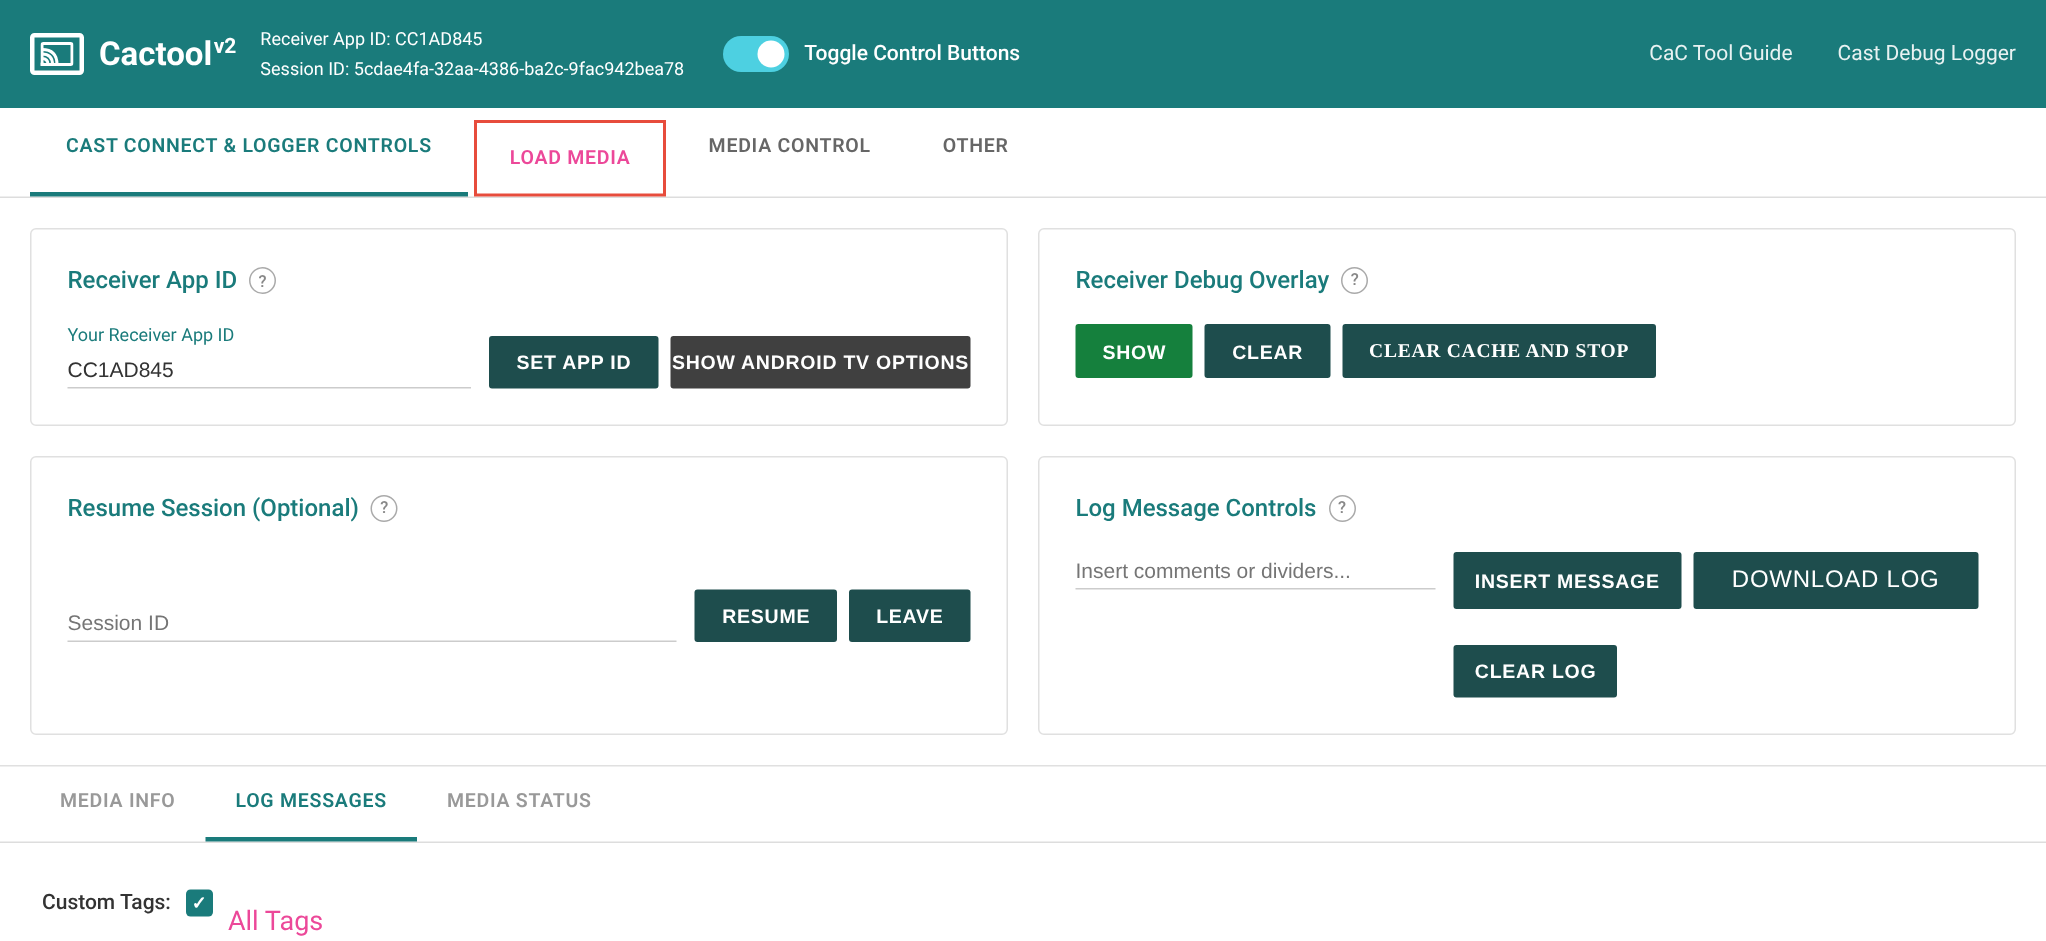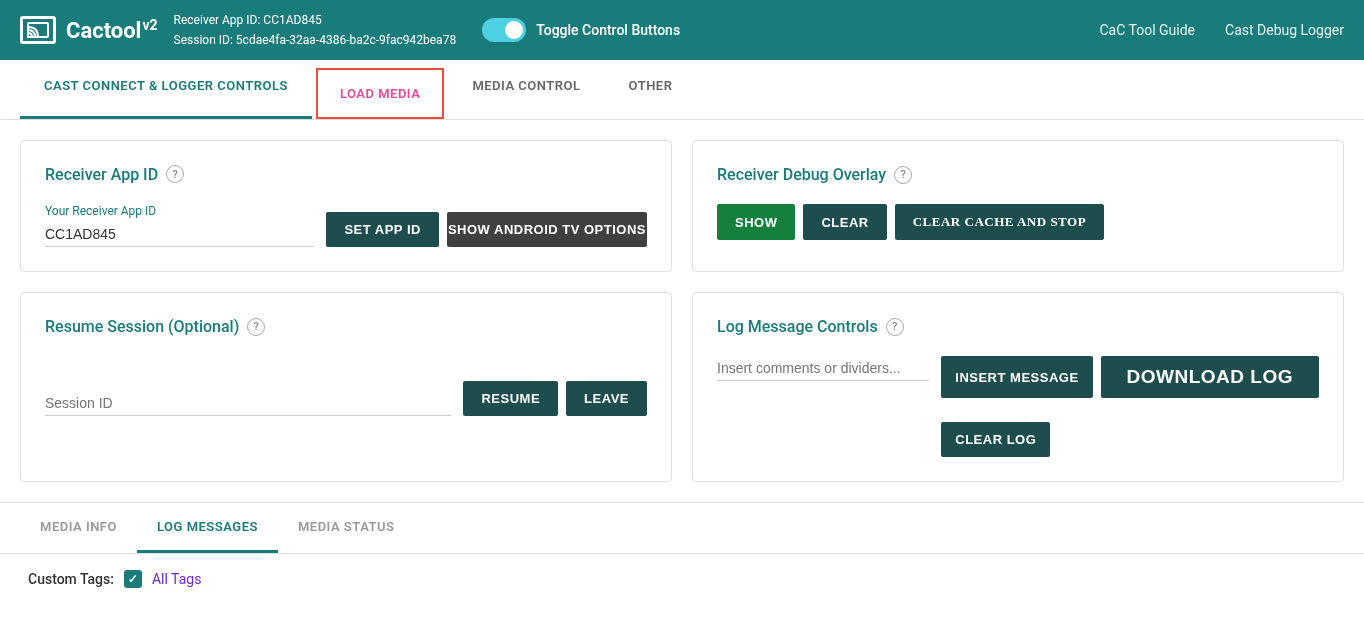--- a/index.html
+++ b/index.html
@@ -1,21 +1,21 @@
 <!DOCTYPE html>
 <html><head>
   <meta charset="utf-8">
   <style>
     * { box-sizing: border-box; margin: 0; padding: 0; }
     body { font-family: 'Roboto', Arial, sans-serif; background: #fff; color: #333; font-size: 14px; }
   </style>
 </head>
 <body>
 
-<header style="background:#1a7b7b; display:flex; align-items:center; padding:0 20px; height:60px; gap:16px;">
+<header style="background:#1a7b7b; display:flex; align-items:center; padding:0 20px; height:72px; gap:16px;">
   <div style="display:flex;align-items:center;gap:10px;color:#fff;flex-shrink:0;">
     <div style="width:36px;height:28px;border:3px solid #fff;border-radius:3px;display:flex;align-items:center;justify-content:center;position:relative;">
 
       <svg width="22" height="16" viewBox="0 0 22 16" fill="none">
         <rect x="1" y="1" width="20" height="14" rx="1" stroke="white" stroke-width="2" fill="none"></rect>
         <path d="M1 11 Q5 11 5 15" stroke="white" stroke-width="2" fill="none"></path>
         <path d="M1 8 Q8 8 8 15" stroke="white" stroke-width="2" fill="none"></path>
         <path d="M1 5 Q11 5 11 15" stroke="white" stroke-width="2" fill="none"></path>
         <circle cx="1" cy="15" r="1.5" fill="white"></circle>
       </svg>
@@ -64,21 +64,21 @@
   <div style="padding:18px 24px;cursor:pointer;font-size:13px;font-weight:600;color:#666;letter-spacing:0.5px;text-transform:uppercase;">
     <span>OTHER</span>
   </div>
 </nav>
 
 <main style="padding:20px;">
 
   <div style="display:grid;grid-template-columns:1fr 1fr;gap:20px;margin-bottom:0;">
 
     <div style="border:1px solid #e0e0e0;border-radius:4px;padding:24px;">
-      <div style="color:#1a7b7b;font-size:16px;font-weight:500;display:flex;align-items:flex-start;gap:8px;margin-bottom:20px;">
+      <div style="color:#1a7b7b;font-size:16px;font-weight:500;display:flex;align-items:flex-end;gap:8px;margin-bottom:20px;">
         <span>Receiver App ID</span>
         <div style="width:18px;height:18px;border:1.5px solid #aaa;border-radius:50%;display:flex;align-items:center;justify-content:center;font-size:11px;color:#888;cursor:pointer;">?</div>
       </div>
       <div style="display:flex;align-items:flex-end;gap:12px;">
         <div style="flex:1;">
           <div style="color:#1a7b7b;font-size:12px;margin-bottom:4px;">Your Receiver App ID</div>
           <input type="text" value="CC1AD845" style="width: 100%; border-top: none; border-right: none; border-left: none; border-image: initial; border-bottom: 1px solid rgb(204, 204, 204); padding: 4px 0px; font-size: 14px; outline: none; color: rgb(51, 51, 51); background: transparent;">
         </div>
         <div style="display:flex;gap:8px;flex-shrink:0;">
           <button style="padding:10px 18px;border:none;border-radius:2px;cursor:pointer;font-size:13px;font-weight:600;letter-spacing:0.5px;background:#1e4d4d;color:#fff;white-space:nowrap;">SET APP ID</button>
@@ -120,21 +120,21 @@
         <span>Log Message Controls</span>
         <div style="width:18px;height:18px;border:1.5px solid #aaa;border-radius:50%;display:flex;align-items:center;justify-content:center;font-size:11px;color:#888;cursor:pointer;">?</div>
       </div>
       <div style="display:flex;align-items:flex-start;gap:12px;">
         <div style="flex:1;">
           <input type="text" placeholder="Insert comments or dividers..." style="width: 100%; border-top: none; border-right: none; border-left: none; border-image: initial; border-bottom: 1px solid rgb(204, 204, 204); padding: 4px 0px; font-size: 14px; outline: none; color: rgb(170, 170, 170); background: transparent;">
         </div>
         <div style="display:flex;flex-direction:column;gap:24px;flex-shrink:0;">
           <div style="display:flex;gap:8px;">
             <button style="padding:10px 14px;border:none;border-radius:2px;cursor:pointer;font-size:13px;font-weight:600;letter-spacing:0.5px;background:#1e4d4d;color:#fff;white-space:nowrap;">INSERT MESSAGE</button>
-            <button style="padding:10px 26px;border:none;border-radius:2px;cursor:pointer;font-size:19px;font-weight:700;letter-spacing:0.5px;background:#1e4d4d;color:#fff;white-space:nowrap;">DOWNLOAD LOG</button>
+            <button style="padding:10px 26px;border:none;border-radius:2px;cursor:pointer;font-size:16px;font-weight:400;letter-spacing:0.5px;background:#1e4d4d;color:#fff;white-space:nowrap;">DOWNLOAD LOG</button>
           </div>
           <div style="display:flex;gap:8px;">
             <button style="padding:10px 14px;border:none;border-radius:2px;cursor:pointer;font-size:13px;font-weight:600;letter-spacing:0.5px;background:#1e4d4d;color:#fff;white-space:nowrap;">CLEAR LOG</button>
           </div>
         </div>
       </div>
     </div>
 
   </div>
 </main>
@@ -150,15 +150,15 @@
     <div style="padding:16px 20px;cursor:pointer;font-size:13px;font-weight:600;color:#999;letter-spacing:0.5px;text-transform:uppercase;">
       <span>MEDIA STATUS</span>
     </div>
   </div>
 
   <div style="display:flex;align-items:center;gap:10px;padding:16px 28px;">
     <span style="font-size:14px;color:#333;font-weight:500;">Custom Tags:</span>
     <div style="width:18px;height:18px;background:#1a7b7b;border-radius:3px;display:flex;align-items:center;justify-content:center;cursor:pointer;">
       <span style="color:#fff;font-size:12px;font-weight:bold;">✓</span>
     </div>
-    <span style="font-size:14px;color:#6d28d9;">All Tags</span>
+    <span style="font-size:18px;color:#ec4899;margin-top:26px;">All Tags</span>
   </div>
 </div>
 
 </body></html>

